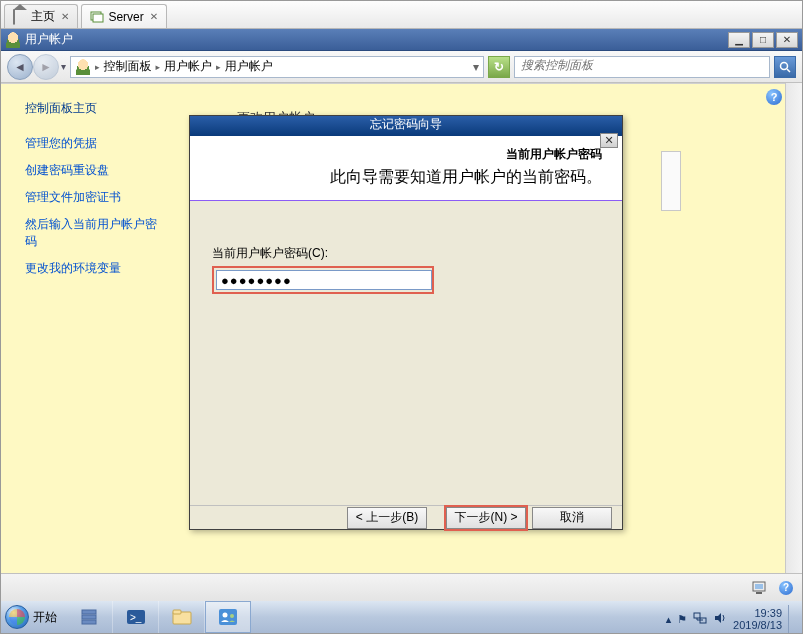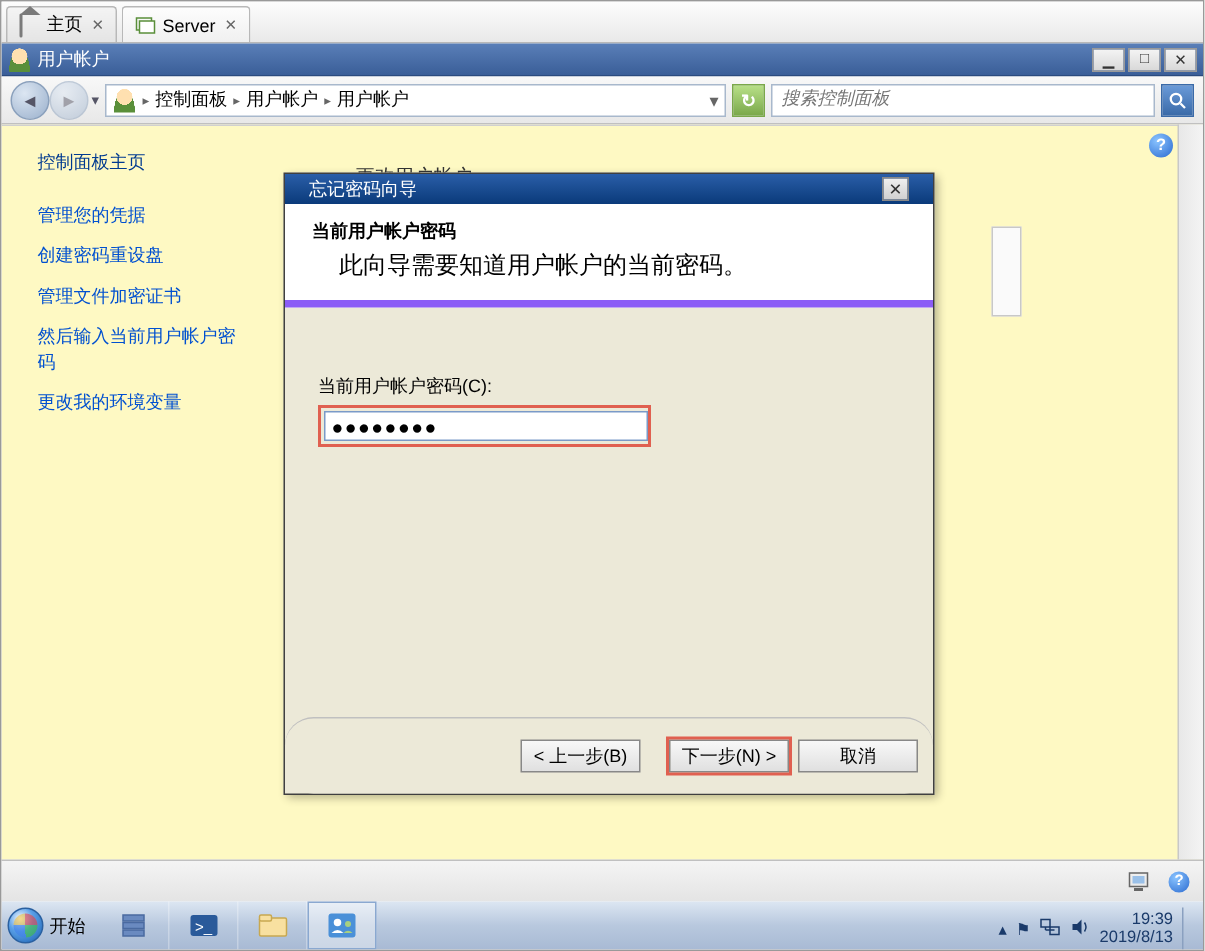--- a/index.html
+++ b/index.html
@@ -39,31 +39,31 @@
   
   .content-wrap { position:absolute; top:82px; left:0; right:0; bottom:60px; background:#fef9c3; display:flex; border-top:1px solid #d0d0d0; }
   .sidebar { width:164px; padding:16px 0 0 24px; }
   .sidebar a { display:block; color:#0050d0; text-decoration:none; margin-bottom:10px; font-size:12px; }
   .sidebar .home { color:#003a90; font-weight:400; margin-bottom:18px; }
   .right-scroll { position:absolute; top:82px; right:0; bottom:60px; width:17px; background:linear-gradient(90deg,#e8e8e8,#f4f4f4); border-left:1px solid #c8c8c8; }
   .help-q { position:absolute; right:20px; top:88px; width:16px; height:16px; border-radius:50%; background:radial-gradient(circle at 35% 30%,#8ac4ff,#2a6ad0); color:#fff; font-size:11px; display:flex; align-items:center; justify-content:center; font-weight:bold; }
 
   
   .dialog { position:absolute; left:188px; top:114px; width:434px; height:415px; border:1px solid #404040; background:#ece9d8; box-shadow:2px 2px 6px rgba(0,0,0,.3); }
-  .dlg-title { height:20px; background:linear-gradient(#2a5ea8,#0a3a7a); color:#fff; display:flex; align-items:center; padding:0 16px; font-size:12px; }
+  .dlg-title { height:20px; background:linear-gradient(#2a5ea8,#0a3a7a); color:#fff; display:flex; align-items:center; padding:0 4px; font-size:12px;flex-direction:column; }
   .dlg-close { margin-left:auto; width:18px; height:16px; border:1px solid #888; background:linear-gradient(#f0f0f0,#d0d0d0); color:#333; display:flex; align-items:center; justify-content:center; font-size:11px; font-family:Arial; }
-  .dlg-header { background:#fff; padding:10px 20px 12px 18px; border-bottom:5px solid #8b5cf6; }
+  .dlg-header { background:#fff; padding:10px 20px 12px 18px; border-bottom:1px solid #8b5cf6;text-align:right; }
   .dlg-header h3 { margin:0 0 4px 0; font-size:12px; font-weight:bold; }
   .dlg-header p { margin:0 0 0 18px; font-size:16px; }
   .dlg-body { padding:44px 22px 10px 22px; height:310px; }
   .dlg-body p { margin:0 0 60px 0; line-height:1.5; }
   .dlg-body label { display:block; margin-bottom:4px; }
   .pwd-wrap { border:2px solid #e06050; padding:2px; width:222px; }
   .pwd-wrap input { width:216px; height:20px; border:1px solid #7a9ac8; padding:0 4px; font-family:Arial; letter-spacing:1px; font-size:13px; }
-  .dlg-footer { position:absolute; left:0; right:0; bottom:0; height:51px; border-top:1px solid #c0c0c0; display:flex; align-items:center; justify-content:flex-end; padding:0 10px; gap:6px; background:#ece9d8;border-radius:19px; }
+  .dlg-footer { position:absolute; left:0; right:0; bottom:0; height:24px; border-top:1px solid #c0c0c0; display:flex; align-items:center; justify-content:flex-end; padding:0 10px; gap:6px; background:#ece9d8; }
   .dlg-btn { height:22px; min-width:80px; border:1px solid #888; background:linear-gradient(#f8f8f8,#e0e0e0); font-size:12px; padding:0 6px; }
   .dlg-btn.highlight { outline:2px solid #e06050;margin-left:13px; }
 
   
   .strip { position:absolute; left:0; right:0; bottom:32px; height:28px; background:linear-gradient(#f4f4f4,#e4e4e4); border-top:1px solid #c0c0c0; display:flex; align-items:center; justify-content:flex-end; padding:0 8px; gap:10px; }
   .strip .ico { width:16px; height:16px; display:flex; align-items:center; justify-content:center; color:#555; }
 
   
   .taskbar { position:absolute; left:0; right:0; bottom:0; height:32px; background:linear-gradient(#dce6f2,#b8c8de 50%,#a8bad4); display:flex; align-items:flex-end; }
   .start { height:32px; display:flex; align-items:center; padding:0 10px 0 4px; gap:4px; }

